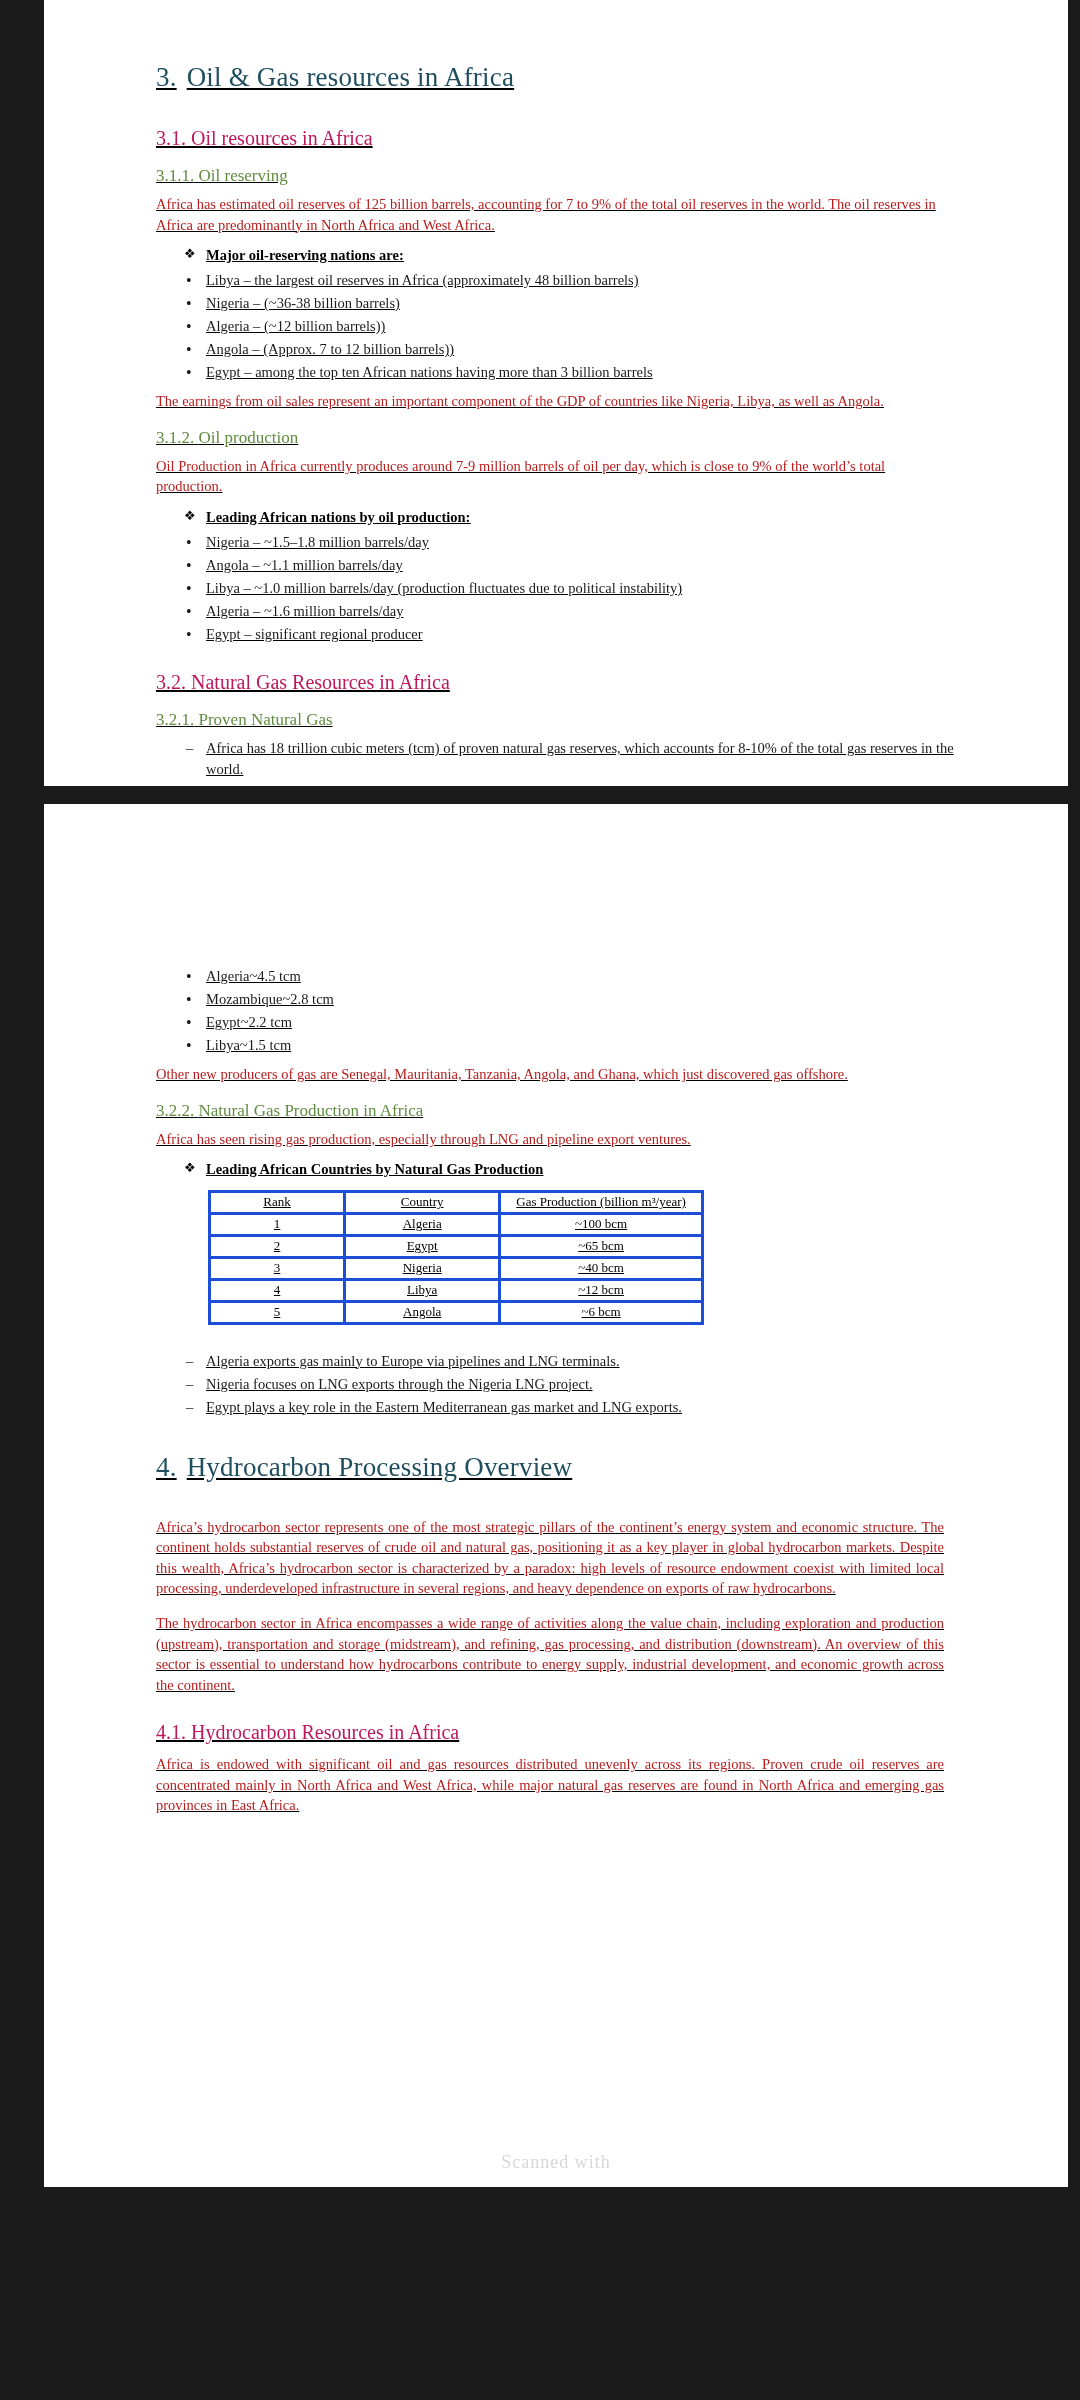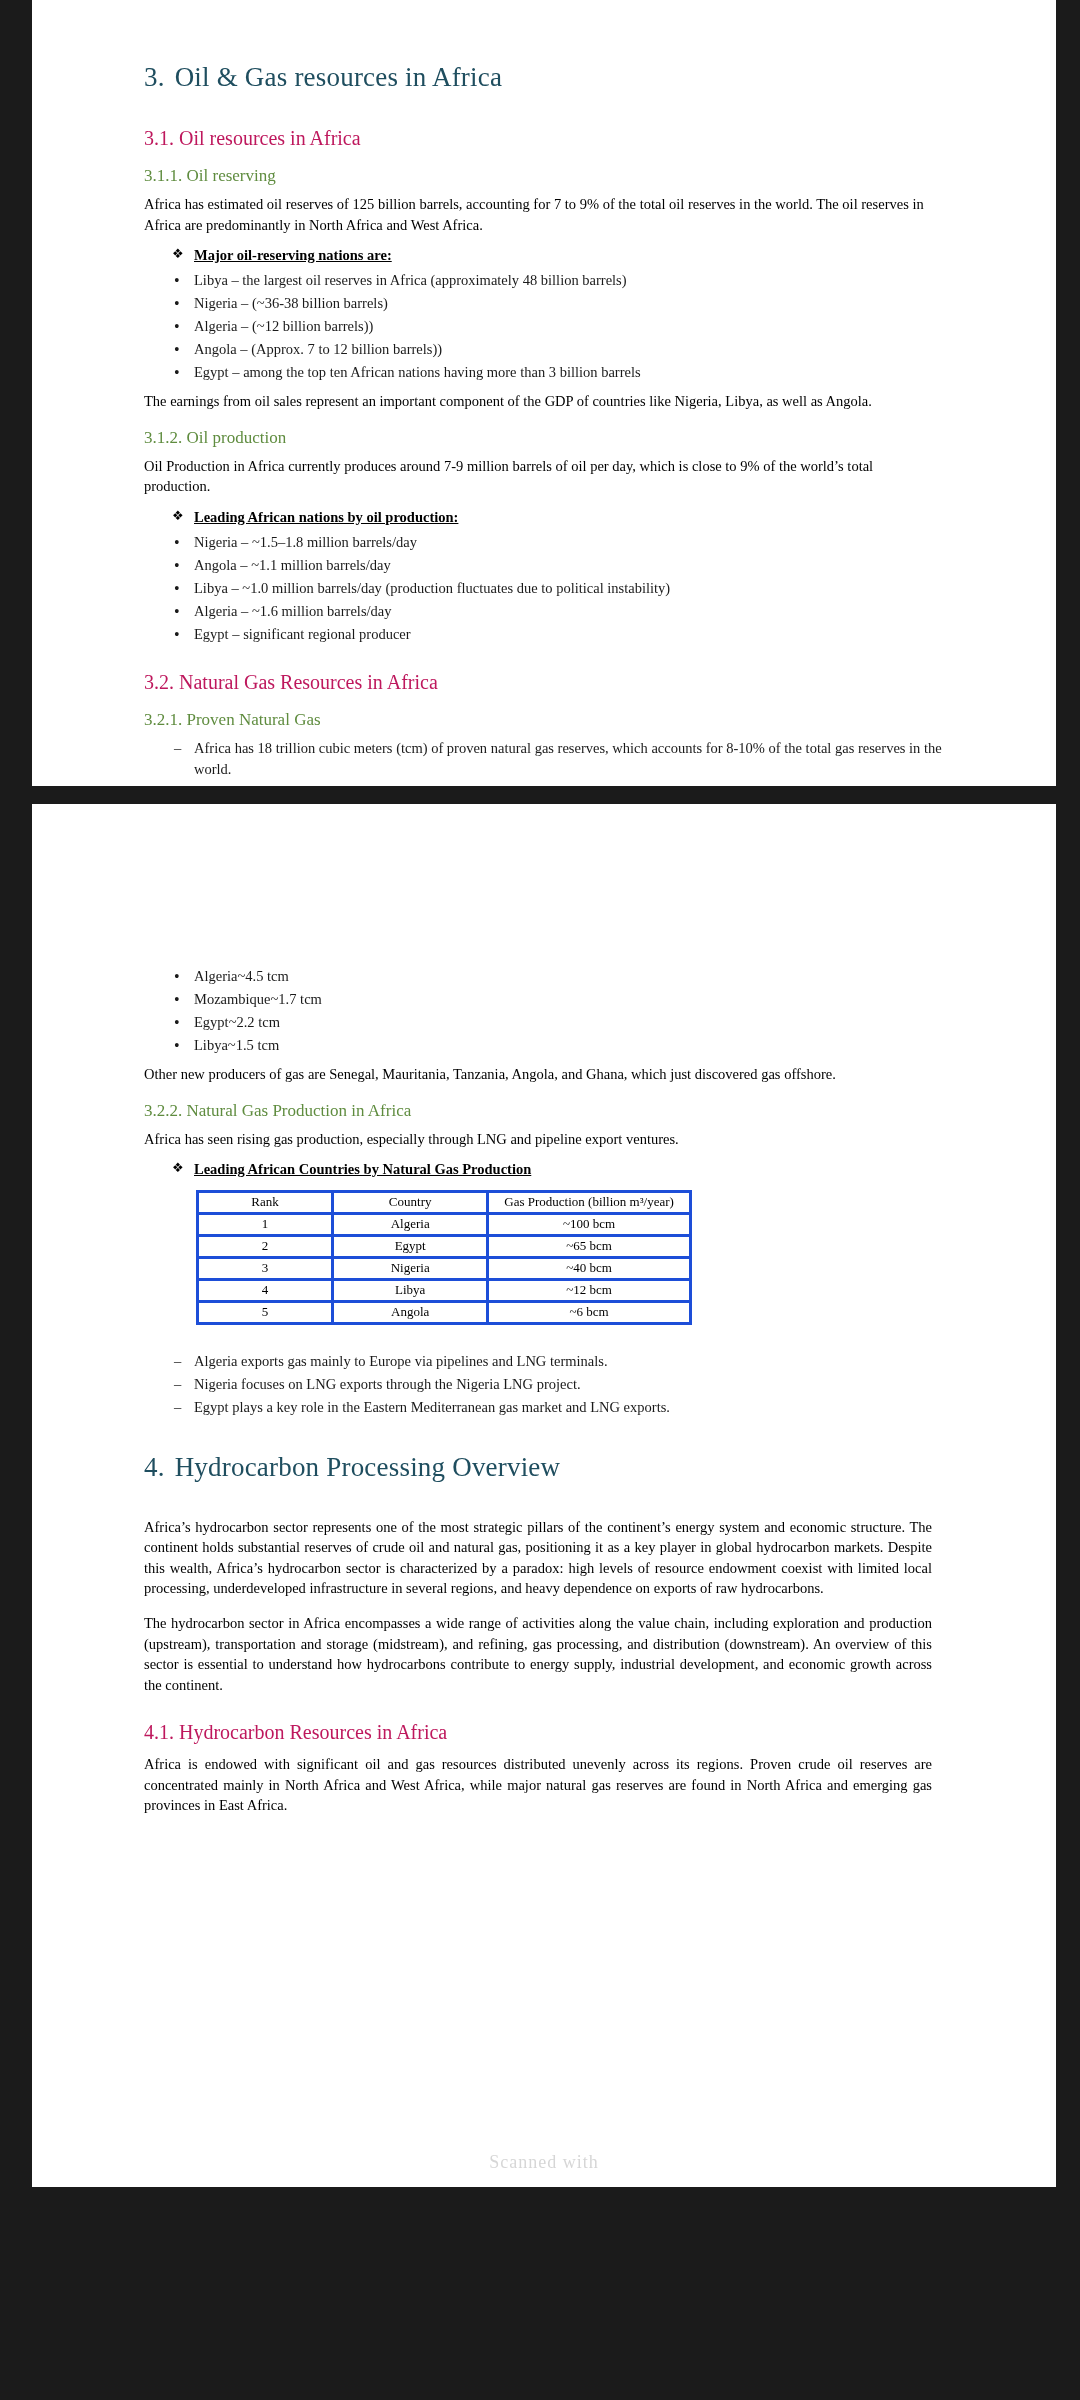--- a/index.html
+++ b/index.html
@@ -9,21 +9,22 @@
     height: 2400px;
     background: #1b1b1b;
     font-family: "Liberation Serif", serif;
     overflow: hidden;
   }
   .viewer {
     width: 1080px;
     height: 2400px;
     position: relative;
     background: #1b1b1b;
-    padding: 0 32px;
+    padding: 0 44px;
+    text-decoration: underline;
   }
   .page {
     background: #ffffff;
     width: 1024px;
     margin: 0 auto;
     position: relative;
     overflow: hidden;
   }
   .page-1 { height: 786px; padding: 40px 112px 0 112px; }
   .page-gap { height: 18px; background: #1b1b1b; }
@@ -45,21 +46,21 @@
   }
   h3.subsect {
     font-size: 17px;
     color: #5f8c3f;
     font-weight: normal;
     margin: 16px 0 8px 0;
   }
   p.body {
     font-size: 14.5px;
     line-height: 1.42;
-    color: #000000;
+    color: #b91c1c;
     margin: 6px 12px 10px 0;
     text-align: left;
   }
   p.just { text-align: justify; }
 
   ul.bul, ul.dash, ul.dia {
     margin: 4px 0 8px 0;
     padding: 0;
     list-style: none;
   }
@@ -211,21 +212,21 @@
   </div>
 
   <div class="page-gap"></div>
 
   <div class="page page-2">
 
     <div class="top-blank"></div>
 
     <ul class="bul">
       <li>Algeria~4.5 tcm</li>
-      <li>Mozambique~1.7 tcm</li>
+      <li>Mozambique~2.8 tcm</li>
       <li>Egypt~2.2 tcm</li>
       <li>Libya~1.5 tcm</li>
     </ul>
 
     <p class="body">Other new producers of gas are Senegal, Mauritania, Tanzania, Angola, and Ghana, which just discovered gas offshore.</p>
 
     <h3 class="subsect">
       <span>3.2.2.</span>
       <span>Natural Gas Production in Africa</span>
     </h3>

